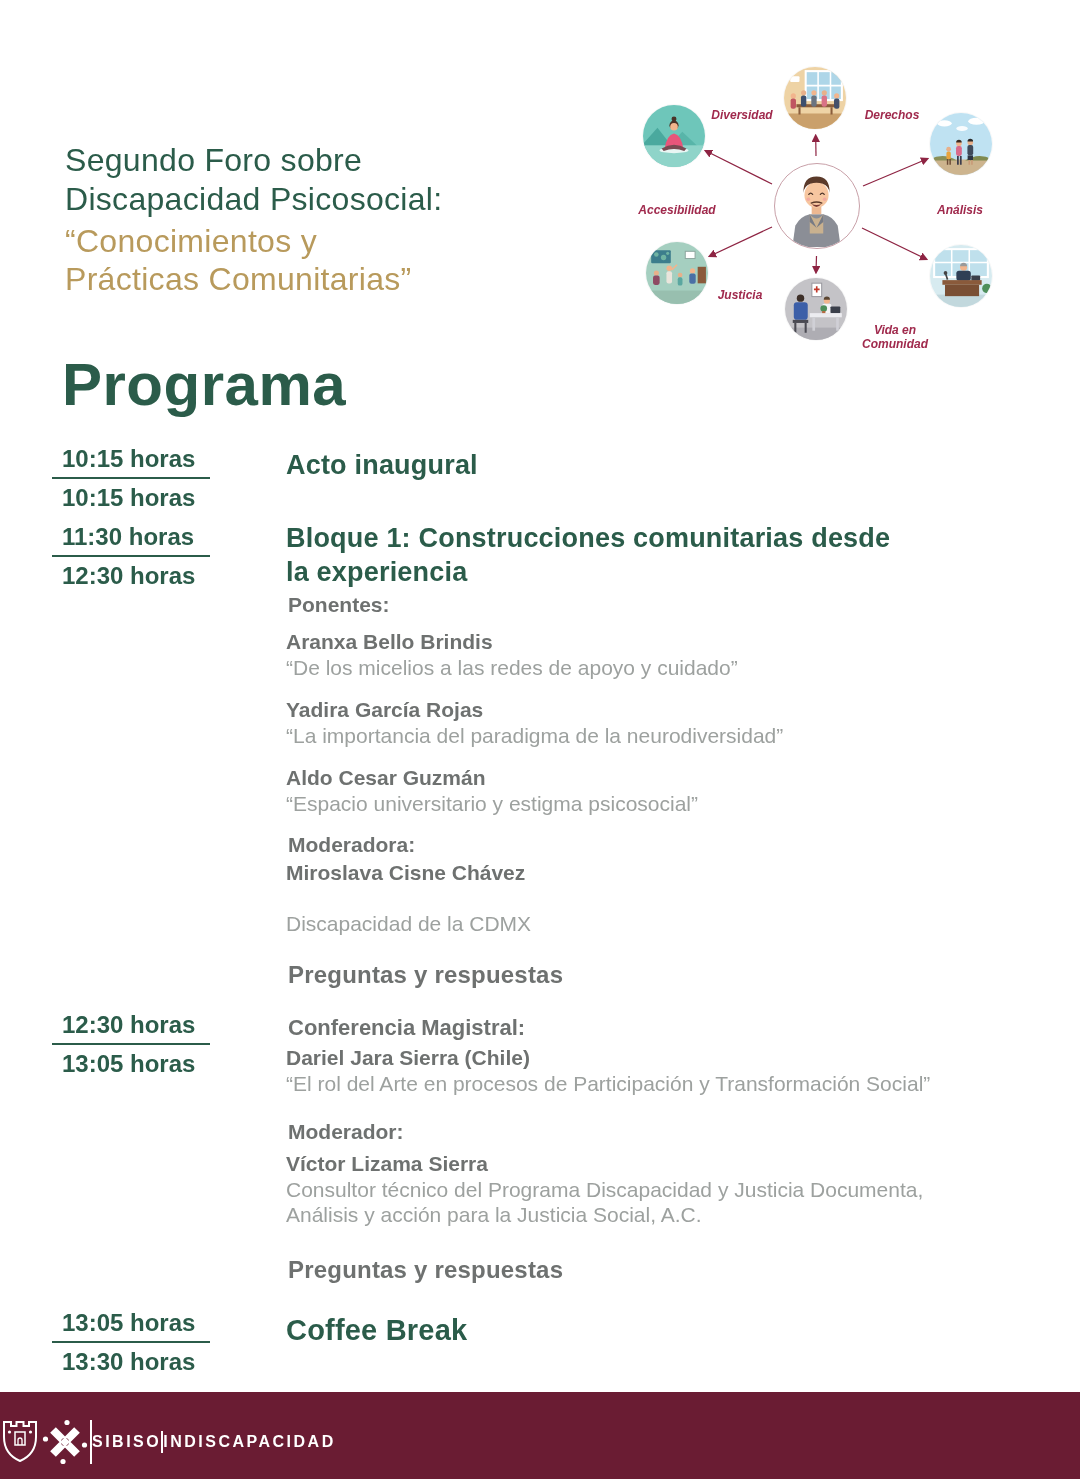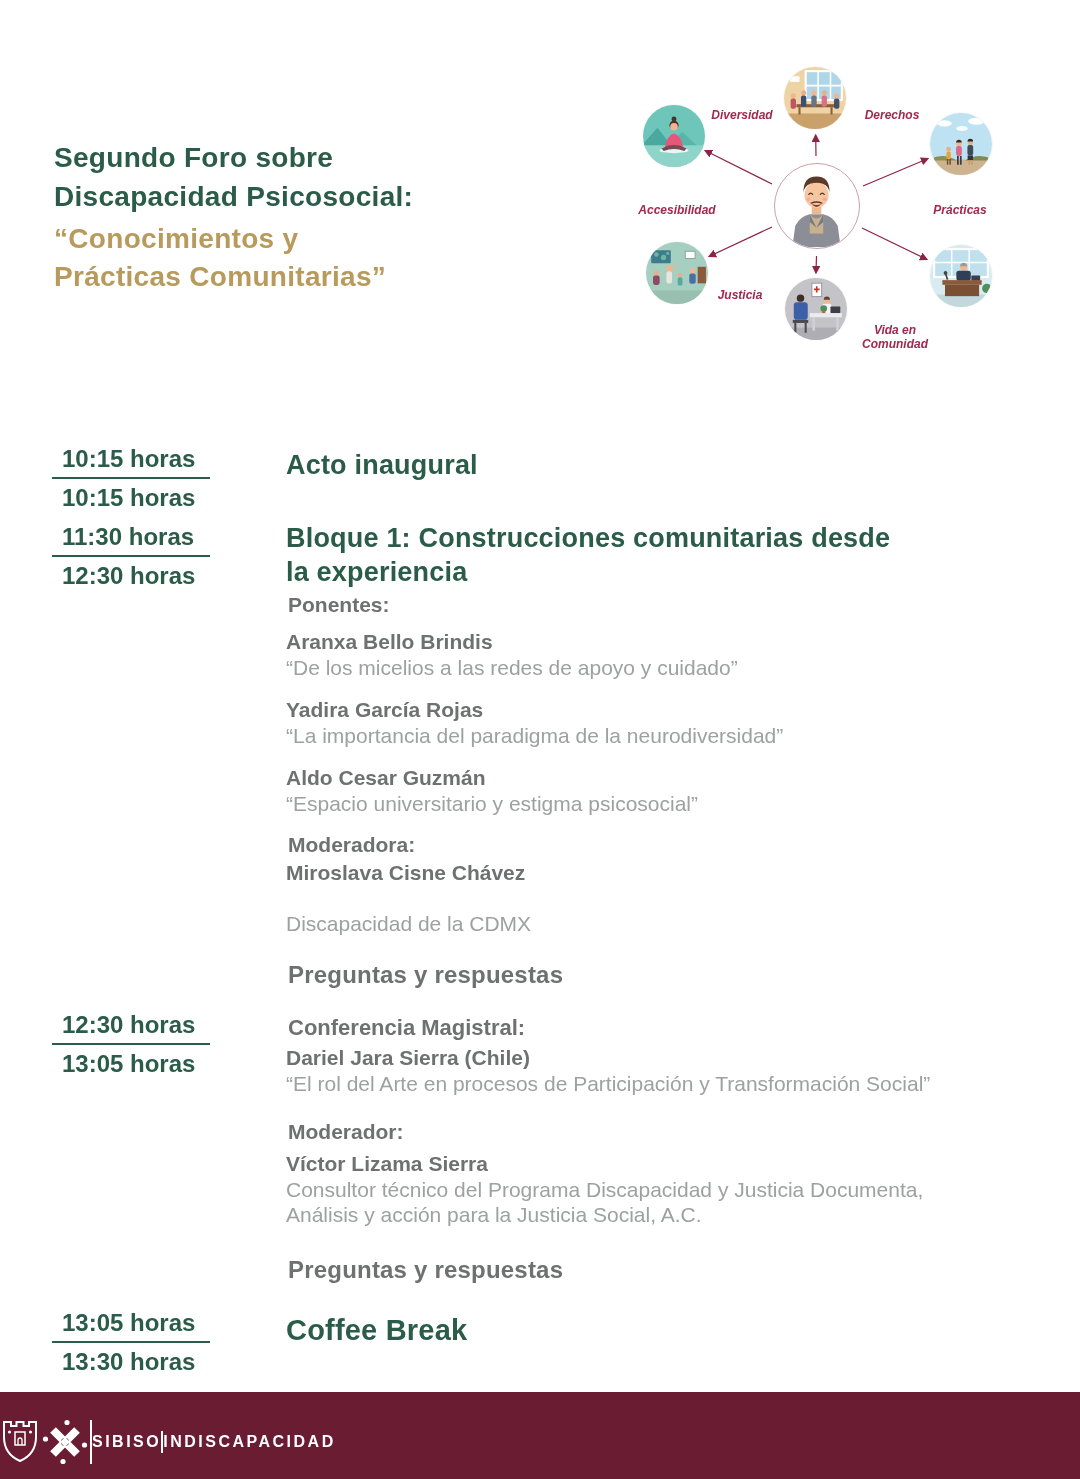--- a/index.html
+++ b/index.html
@@ -1,21 +1,21 @@
 <!DOCTYPE html>
 <html style="--green: #2B5C4A; --gold: #B89A5C; --maroon: #6A1C33; --label-maroon: #A02A4D; --arrow: #8E2443; --gray-bold: #6E7170; --gray-light: #9DA19F;"><head>
 <meta charset="utf-8">
 <style>
   html,body{margin:0;padding:0;background:#fff;}
   .page{
     position:relative;width:1080px;height:1479px;background:#fff;overflow:hidden;
     font-family:"Liberation Sans", sans-serif;
   }
   
-  .title-line{position:absolute;left:54px;font-size:28px;font-weight:700;
+  .title-line{position:absolute;left:65px;font-size:32px;font-weight:400;
     color:var(--green,#2B5C4A);letter-spacing:.3px;white-space:nowrap;}
   .title-line.gold{color:var(--gold,#B89A5C);}
   
   .diagram{position:absolute;left:630px;top:58px;width:420px;height:300px;}
   .diagram svg.arrows{position:absolute;left:0;top:0;}
   .node-circle{position:absolute;border-radius:50%;overflow:hidden;width:62px;height:62px;
     box-shadow:0 0 0 1px rgba(0,0,0,0.03);}
   .node-circle svg{display:block;}
   .center-circle{position:absolute;left:144px;top:105px;width:86px;height:86px;border-radius:50%;
     background:#fff;border:1.5px solid #C8A0A8;box-sizing:border-box;overflow:hidden;}
@@ -208,26 +208,27 @@
         <path d="M47,31.5 q2,-2.6 4,0" stroke="#4A3328" stroke-width="1.3" fill="none" stroke-linecap="round"></path>
         <circle cx="34.5" cy="36.5" r="1.9" fill="#F0A0A0" opacity="0.75"></circle>
         <circle cx="51.5" cy="36.5" r="1.9" fill="#F0A0A0" opacity="0.75"></circle>
         <path d="M37.5,40.5 Q43,38.3 48.5,40.5" stroke="#5B3A2A" stroke-width="1.4" fill="none" stroke-linecap="round"></path>
         <path d="M38,41.5 Q43,47.5 48,41.5 Q43,43.5 38,41.5 Z" fill="#7A3B33"></path>
       </svg>
     </div>
 
     <div class="node-label" style="left:112px;top:57px">Diversidad</div>
     <div class="node-label" style="left:262px;top:57px">Derechos</div>
-    <div class="node-label" style="left:330px;top:152px">Prácticas</div>
+    <div class="node-label" style="left:330px;top:152px">Análisis</div>
     <div class="node-label" style="left:47px;top:152px">Accesibilidad</div>
     <div class="node-label" style="left:110px;top:237px">Justicia</div>
     <div class="node-label wrap" style="left:265px;top:237px">Vida en Comunidad</div>
   </div>
 
+  <div class="programa">Programa</div>
 
   <div class="time-block" style="top:446px">
     <div class="time-start">10:15 horas</div>
     <div class="time-end">10:15 horas</div>
   </div>
   <div class="session-title" style="top:448px">Acto inaugural</div>
 
   <div class="time-block" style="top:524px">
     <div class="time-start">11:30 horas</div>
     <div class="time-end">12:30 horas</div>

